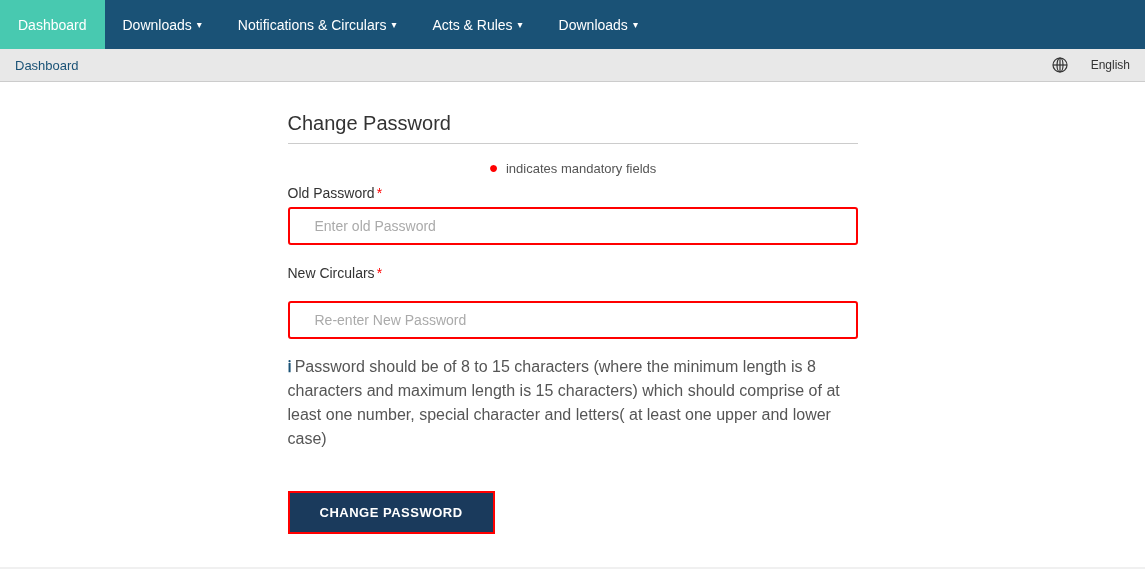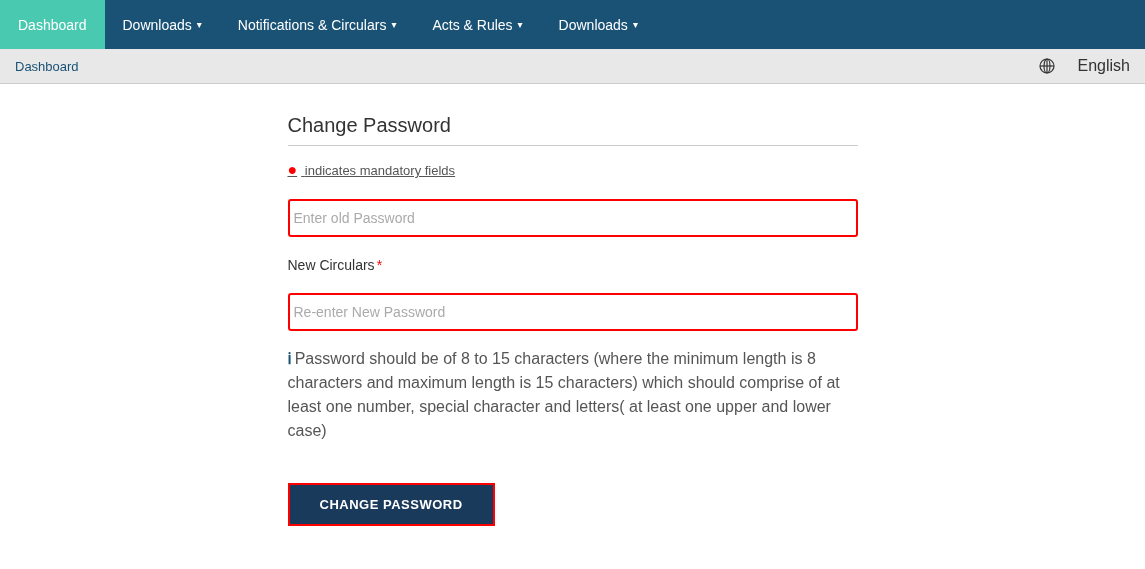--- a/index.html
+++ b/index.html
@@ -45,21 +45,21 @@
       color: #1a5276;
       font-size: 13px;
       cursor: pointer;
       text-decoration: none;
     }
     .language-selector {
       display: flex;
       align-items: center;
       gap: 23px;
       color: #333;
-      font-size: 16px;
+      font-size: 12px;
       cursor: pointer;
     }
     .globe-icon {
       width: 16px;
       height: 16px;
     }
 
     
     .main-content {
       background: #fff;
@@ -79,25 +79,24 @@
       color: #333;
       margin-bottom: 8px;
     }
     .form-title-divider {
       border: none;
       border-top: 1px solid #ccc;
       margin-bottom: 15px;
     }
 
     .mandatory-note {
-      text-align: left;
+      text-align: center;
       font-size: 13px;
       color: #555;
-      margin-bottom: 20px;
-      text-decoration: underline;
+      margin-bottom: 8px;
     }
     .mandatory-dot {
       color: red;
       font-size: 16px;
       margin-right: 4px;
     }
 
     .form-group {
       margin-bottom: 20px;
     }
@@ -106,21 +105,21 @@
       font-size: 14px;
       color: #333;
       margin-bottom: 6px;
     }
     .required-star {
       color: red;
       margin-left: 2px;
     }
     .form-input {
       width: 100%;
-      padding: 9px 4px;
+      padding: 9px 25px;
       border: 2px solid red;
       border-radius: 3px;
       font-size: 14px;
       color: #999;
       outline: none;
     }
     .form-input::placeholder {
       color: #aaa;
     }
 
@@ -192,20 +191,23 @@
     <h2 class="form-title">Change Password</h2>
     <hr class="form-title-divider">
 
     <div class="mandatory-note">
       <span class="mandatory-dot">●</span>
       <span>indicates mandatory fields</span>
     </div>
 
     
     <div class="form-group">
+      <label class="form-label">
+        <span>Old Password</span><span class="required-star">*</span>
+      </label>
       <input type="password" class="form-input" placeholder="Enter old Password" style="">
     </div>
 
     
     <div class="form-group">
       <label class="form-label">
         <span>New Circulars</span><span class="required-star">*</span>
       </label>
     </div>
 

